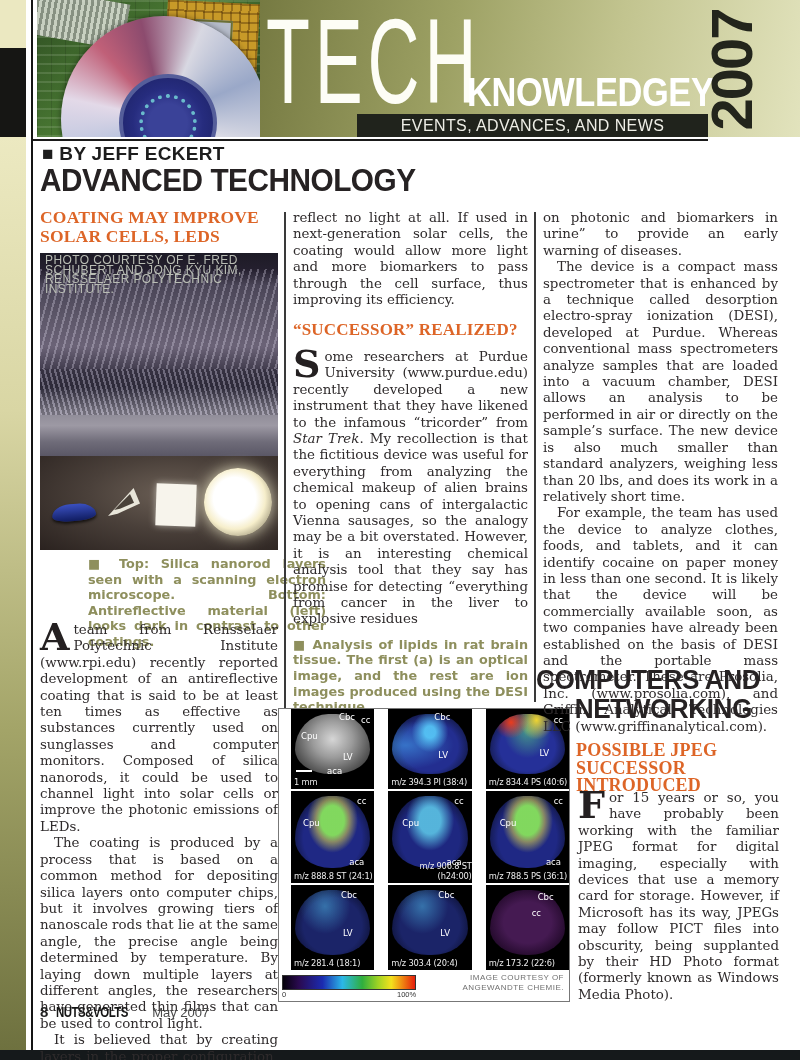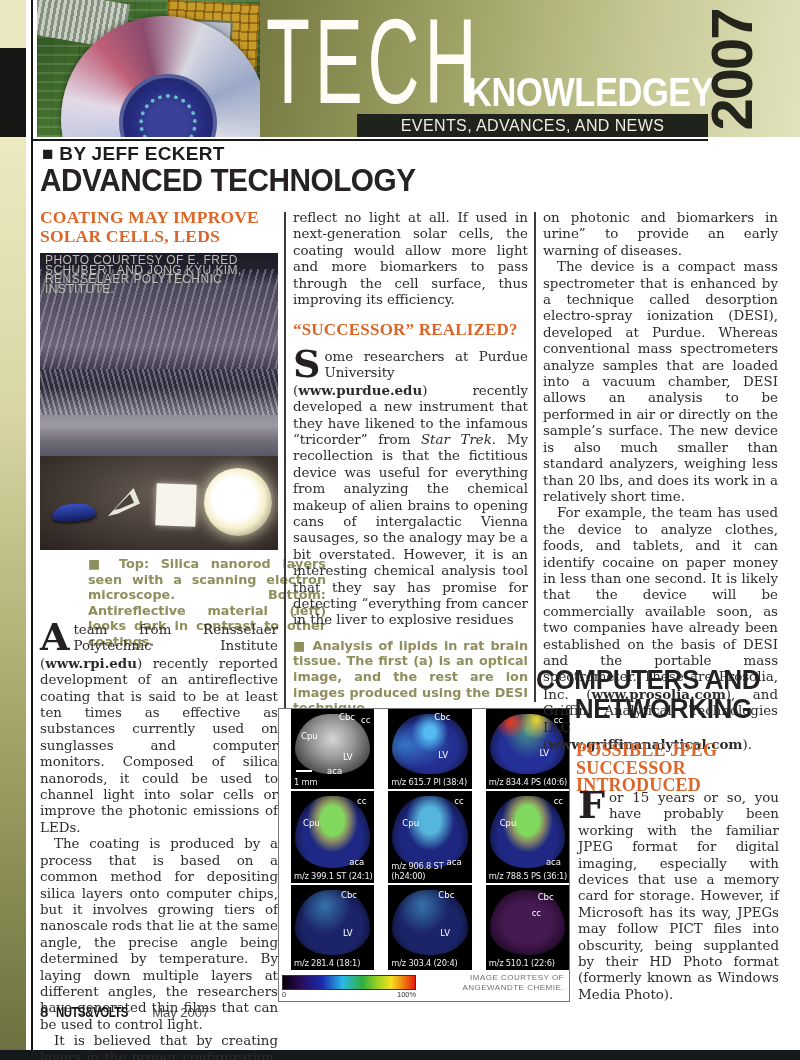--- a/index.html
+++ b/index.html
@@ -53,21 +53,21 @@
   .main-head{position:absolute;left:40px;top:163px;margin:0;font-size:31px;font-weight:700;
         color:#262223;letter-spacing:-.5px;transform:scaleX(.96);transform-origin:left top;}
   .orange{color:#dd6527;font-weight:700;font-size:17.5px;line-height:18.5px;letter-spacing:.2px;
         white-space:pre-line;margin:0;font-family:Liberation Serif, serif;}
   .serif{font-family:"DejaVu Serif",serif;font-size:13.4px;line-height:16.4px;color:#2f2b2c;
         text-align:justify;}
   .serif p{margin:0;}
   .serif p.ind{text-indent:14px;}
   .drop{float:left;font-size:38px;line-height:30px;font-weight:700;padding-right:4px;color:#242021;
         font-family:"DejaVu Serif",serif;}
-  b.lnk{font-weight:700;}
+  b.lnk{font-weight:400;}
   .caption{font-size:12.8px;line-height:15.6px;font-weight:700;color:#8e8f5d;
         font-family:"DejaVu Sans",sans-serif;text-align:justify;}
 
   .col1{position:absolute;left:40px;top:208px;width:238px;}
   .col1-caption{position:absolute;left:40px;top:556px;width:238px;margin-left:48px;}
   .col1-body{position:absolute;left:40px;top:622px;width:238px;}
   .rule1{position:absolute;left:284px;top:212px;width:2px;height:788px;background:#3a3a3a;}
   .rule2{position:absolute;left:534px;top:212px;width:2px;height:490px;background:#3a3a3a;}
   .col2{position:absolute;left:293px;top:210px;width:235px;}
   .col2 .orange{margin:13px 0 9px 0;font-size:17px;}
@@ -119,21 +119,21 @@
        radial-gradient(ellipse at 50% 55%,#253098 0 52%,#131947 78%,#05060f 100%);}
   .v-green .bb{background:radial-gradient(ellipse at 50% 34%,rgba(140,235,90,.9) 0 22%,rgba(240,230,70,.5) 32%,transparent 48%),
        radial-gradient(ellipse at 50% 58%,#1f2884 0 55%,#10153c 80%,#04050d 100%);}
   .v-cyan .bb{background:radial-gradient(ellipse at 50% 34%,rgba(95,205,235,.85) 0 20%,transparent 45%),
        radial-gradient(ellipse at 50% 58%,#1e2780 0 55%,#0f143a 80%,#04050d 100%);}
   .v-dim .bb{background:radial-gradient(ellipse at 40% 25%,rgba(80,190,235,.5),transparent 40%),
        radial-gradient(ellipse at 50% 55%,#1b2468 0 55%,#0d1134 80%,#04040c 100%);}
   .v-purple .bb{background:radial-gradient(ellipse at 50% 50%,#451a52 0 45%,#2a0d33 70%,#0c040f 100%);}
   .ann{position:absolute;color:#fff;font-size:8.5px;line-height:9px;font-family:"DejaVu Sans",sans-serif;z-index:2;}
   .mlabel{position:absolute;left:3px;bottom:2px;color:#ececec;font-size:8.3px;
-       font-family:"DejaVu Sans",sans-serif;z-index:2;letter-spacing:-.2px;}
+       font-family:"DejaVu Sans",sans-serif;z-index:2;letter-spacing:-.2px;text-align:right;}
   .scalebar{position:absolute;left:5px;bottom:17px;width:16px;height:2px;background:#fff;z-index:2;}
   .colorbar{position:absolute;left:3px;top:266px;width:132px;height:13px;border:1px solid #333;
        background:linear-gradient(90deg,#05010a,#2a0a50 12%,#1b2bb0 30%,#2bb8e8 45%,#2fae3e 60%,#9fd324 72%,#f3e11d 82%,#ef8c12 90%,#e51d0c 100%);}
   .cbmin{position:absolute;left:3px;top:281px;font-size:7.5px;color:#333;}
   .cbmax{position:absolute;left:118px;top:281px;font-size:7.5px;color:#333;}
   .img-credit{position:absolute;right:5px;top:264px;font-size:8px;line-height:10px;color:#6f6f6f;
        letter-spacing:.5px;text-align:right;white-space:pre-line;}
 
   
   .footer{position:absolute;left:40px;top:1003px;display:flex;align-items:baseline;gap:8px;}
@@ -226,34 +226,34 @@
         <span class="ann" style="left:10px;top:23px;">Cpu</span>
         <span class="ann" style="left:52px;top:44px;">LV</span>
         <span class="ann" style="left:36px;bottom:13px;">aca</span>
         <div class="scalebar"></div>
         <span class="mlabel">1 mm</span>
       </div>
       <div class="bcell v-blue">
         <div class="bb"></div>
         <span class="ann" style="left:46px;top:4px;">Cbc</span>
         <span class="ann" style="left:50px;top:42px;">LV</span>
-        <span class="mlabel">m/z 615.7 PI (38:4)</span>
+        <span class="mlabel">m/z 394.3 PI (38:4)</span>
       </div>
       <div class="bcell v-hot">
         <div class="bb"></div>
         <span class="ann" style="right:6px;top:7px;">cc</span>
         <span class="ann" style="right:20px;top:40px;">LV</span>
         <span class="mlabel">m/z 834.4 PS (40:6)</span>
       </div>
       <div class="bcell v-green">
         <div class="bb"></div>
         <span class="ann" style="right:8px;top:6px;">cc</span>
         <span class="ann" style="left:12px;top:28px;">Cpu</span>
         <span class="ann" style="right:10px;bottom:16px;">aca</span>
-        <span class="mlabel">m/z 399.1 ST (24:1)</span>
+        <span class="mlabel">m/z 888.8 ST (24:1)</span>
       </div>
       <div class="bcell v-cyan">
         <div class="bb"></div>
         <span class="ann" style="right:8px;top:6px;">cc</span>
         <span class="ann" style="left:14px;top:28px;">Cpu</span>
         <span class="ann" style="right:10px;bottom:16px;">aca</span>
         <span class="mlabel">m/z 906.8 ST (h24:00)</span>
       </div>
       <div class="bcell v-green">
         <div class="bb"></div>
@@ -271,21 +271,21 @@
       <div class="bcell v-dim">
         <div class="bb"></div>
         <span class="ann" style="left:50px;top:6px;">Cbc</span>
         <span class="ann" style="left:52px;top:44px;">LV</span>
         <span class="mlabel">m/z 303.4 (20:4)</span>
       </div>
       <div class="bcell v-purple">
         <div class="bb"></div>
         <span class="ann" style="left:52px;top:8px;">Cbc</span>
         <span class="ann" style="left:46px;top:24px;">cc</span>
-        <span class="mlabel">m/z 510.1 (22:6)</span>
+        <span class="mlabel">m/z 173.2 (22:6)</span>
       </div>
     </div>
     <div class="colorbar"></div>
     <span class="cbmin">0</span>
     <span class="cbmax">100%</span>
     <div class="img-credit">IMAGE COURTESY OF
 ANGEWANDTE CHEMIE.</div>
   </figure>
 
   <div class="col3 serif">

